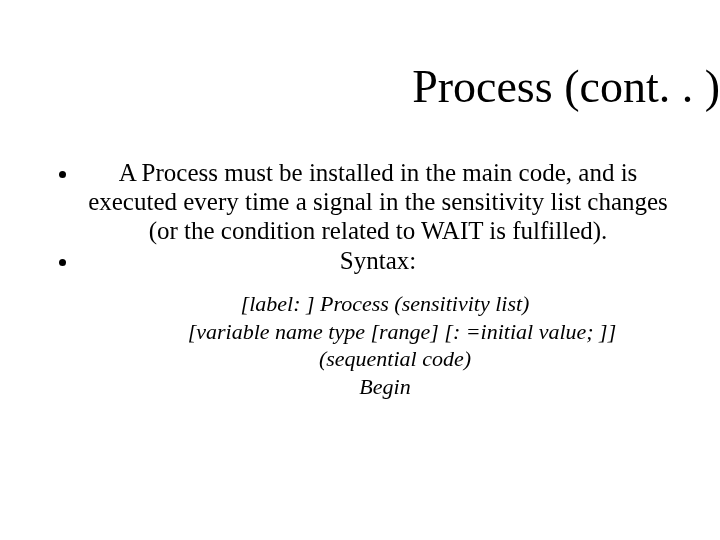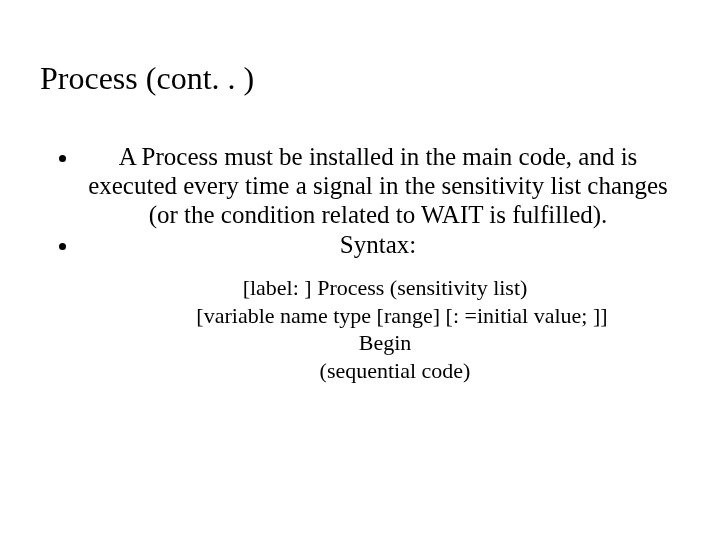--- a/index.html
+++ b/index.html
@@ -11,26 +11,25 @@
     font-family: "Times New Roman", Times, serif;
     color: #000;
   }
   .slide {
     position: relative;
     width: 720px;
     height: 540px;
     box-sizing: border-box;
   }
   .title {
-    text-align: left;
-    font-size: 32px;
+    text-align: right;
+    font-size: 46px;
     margin-top: 60px;
     margin-bottom: 46px;
     font-weight: normal;
-    margin-left: 40px;
   }
   .body {
     margin-left: 52px;
     margin-right: 44px;
     text-align: center;
   }
   .bullets {
     list-style-type: disc;
     padding-left: 28px;
     margin: 0 0 14px 0;
@@ -40,20 +39,21 @@
     line-height: 1.15;
     margin-bottom: 2px;
   }
   .syntax-block {
     margin-left: 42px;
     margin-top: 10px;
   }
   .syntax-line {
     font-size: 22px;
     line-height: 1.25;
+    font-style: italic;
   }
   .indent1 { padding-left: 34px; }
   .indent2 { padding-left: 20px; }
   .footer {
     position: absolute;
     bottom: 22px;
     left: 0;
     width: 100%;
     font-size: 14px;
   }
@@ -67,22 +67,22 @@
 
   <div class="body">
     <ul class="bullets">
       <li>A Process must be installed in the main code, and is executed every time a signal in the sensitivity list changes (or the condition related to WAIT is fulfilled).</li>
       <li>Syntax:</li>
     </ul>
 
     <div class="syntax-block">
       <div class="syntax-line">[label: ] Process (sensitivity list)</div>
       <div class="syntax-line indent1">[variable name type [range] [: =initial value; ]]</div>
+      <div class="syntax-line indent2">(sequential code)</div>
       <div class="syntax-line">Begin</div>
-      <div class="syntax-line indent2">(sequential code)</div>
     </div>
   </div>
 
   <div class="footer">
     
     
     
   </div>
 
 </div>

